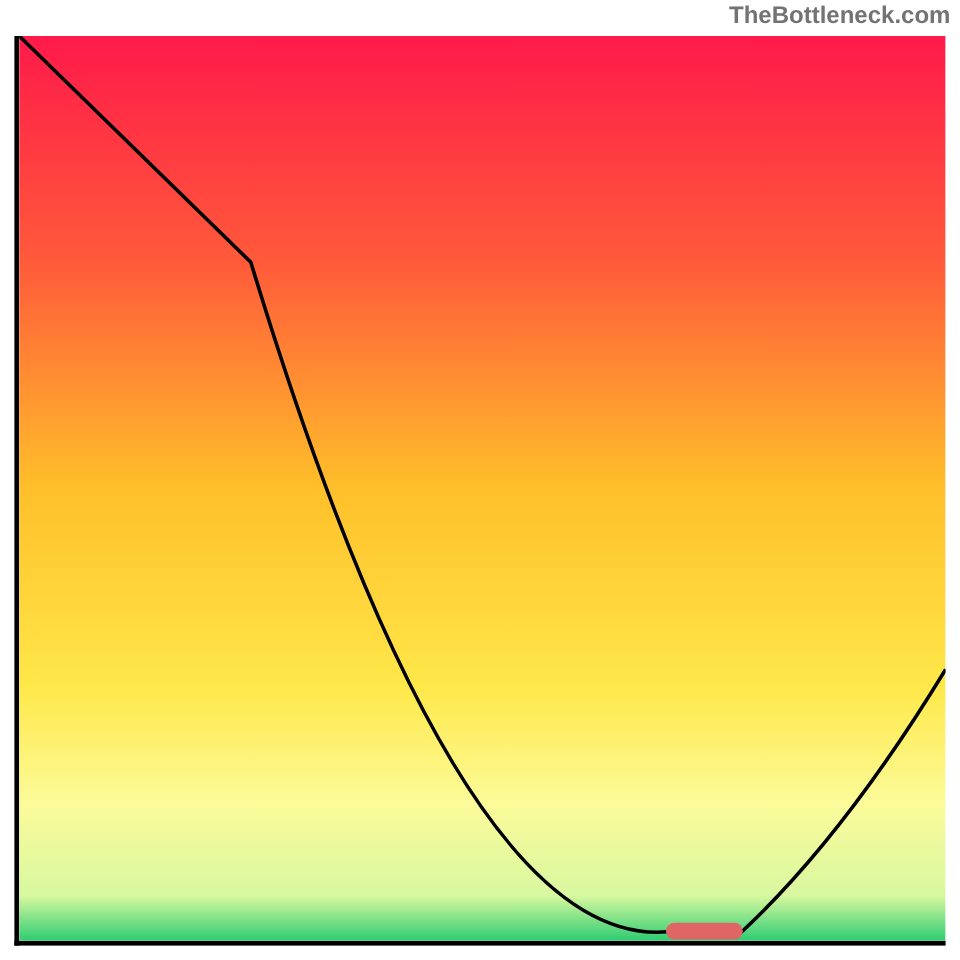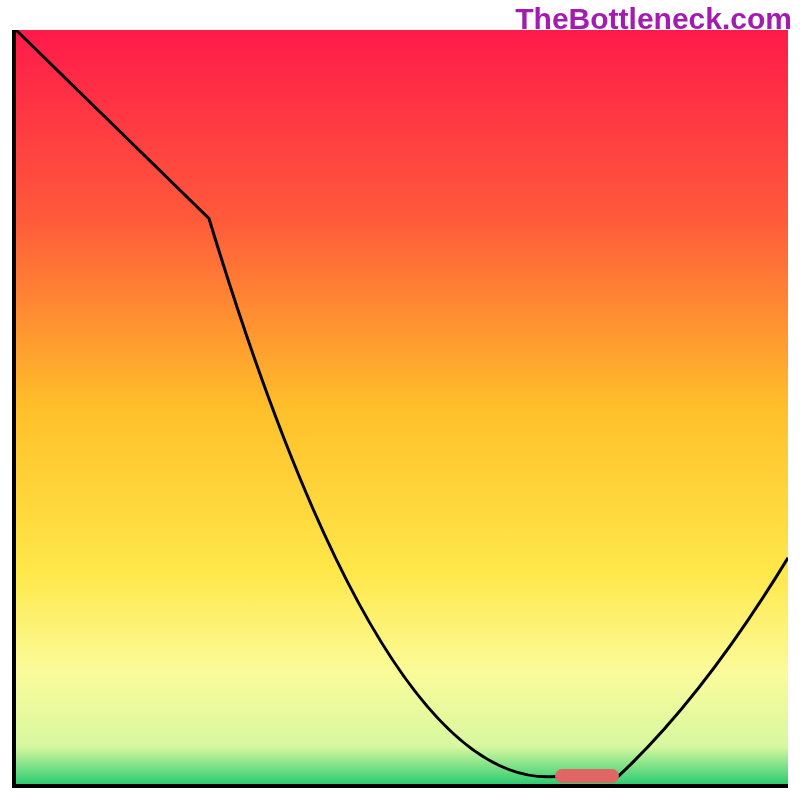--- a/index.html
+++ b/index.html
@@ -8,23 +8,23 @@
     width: 800px;
     height: 800px;
     position: relative;
     font-family: Arial, sans-serif;
     background: #ffffff;
   }
   .watermark {
     position: absolute;
     top: 2px;
     right: 8px;
-    font-size: 30px;
+    font-size: 20px;
     font-weight: bold;
-    color: #a21caf;
+    color: #737373;
     z-index: 10;
   }
   .chart-container {
     position: absolute;
     top: 30px;
     left: 12px;
     width: 776px;
     height: 758px;
     border-left: 4px solid #000;
     border-bottom: 4px solid #000;

